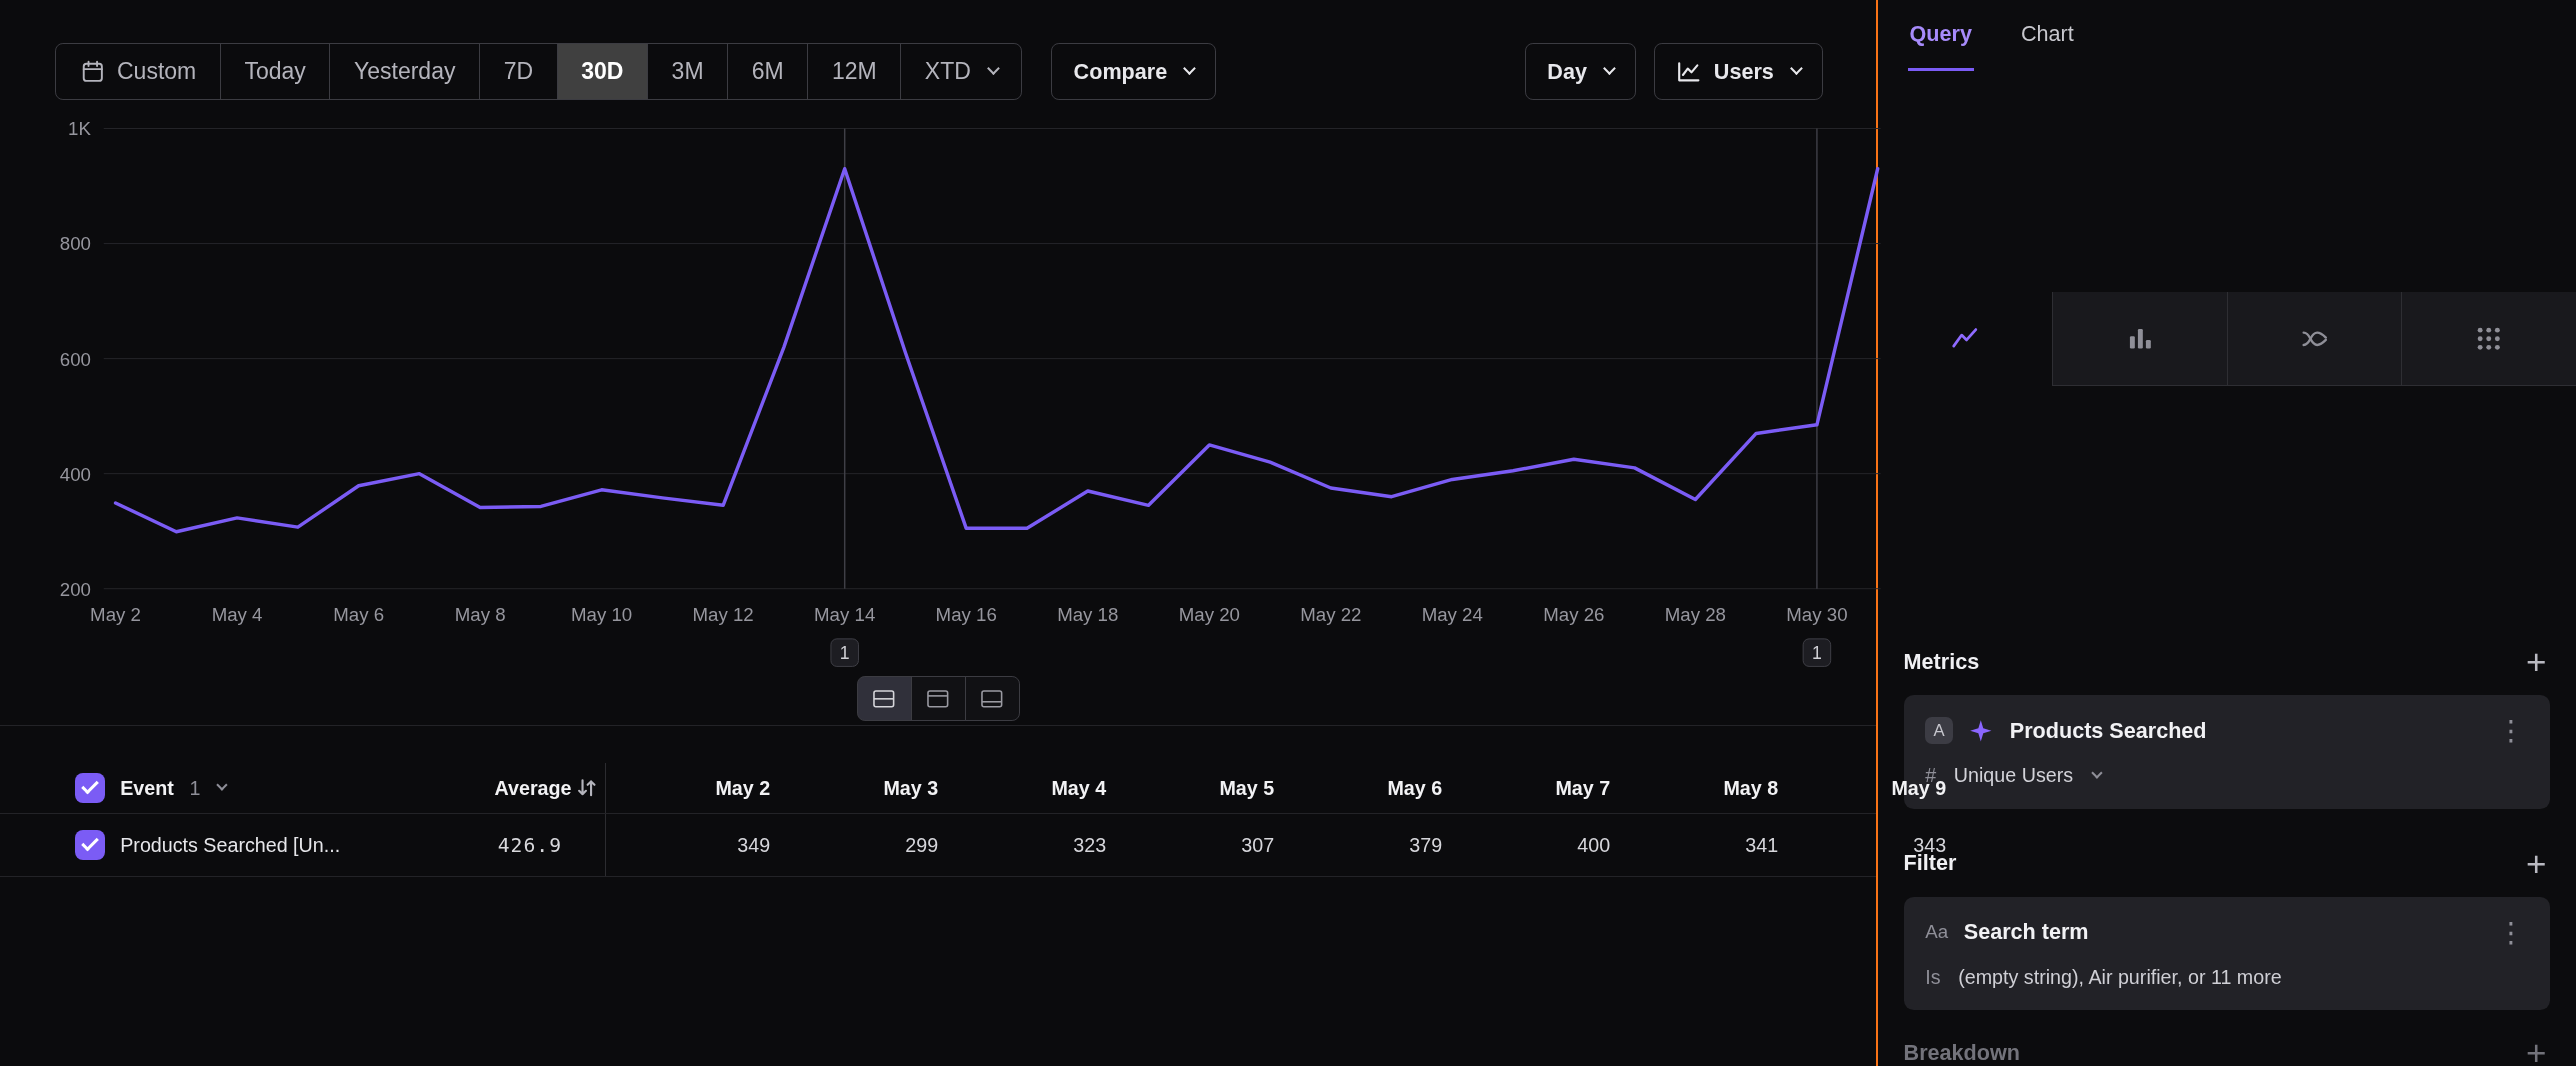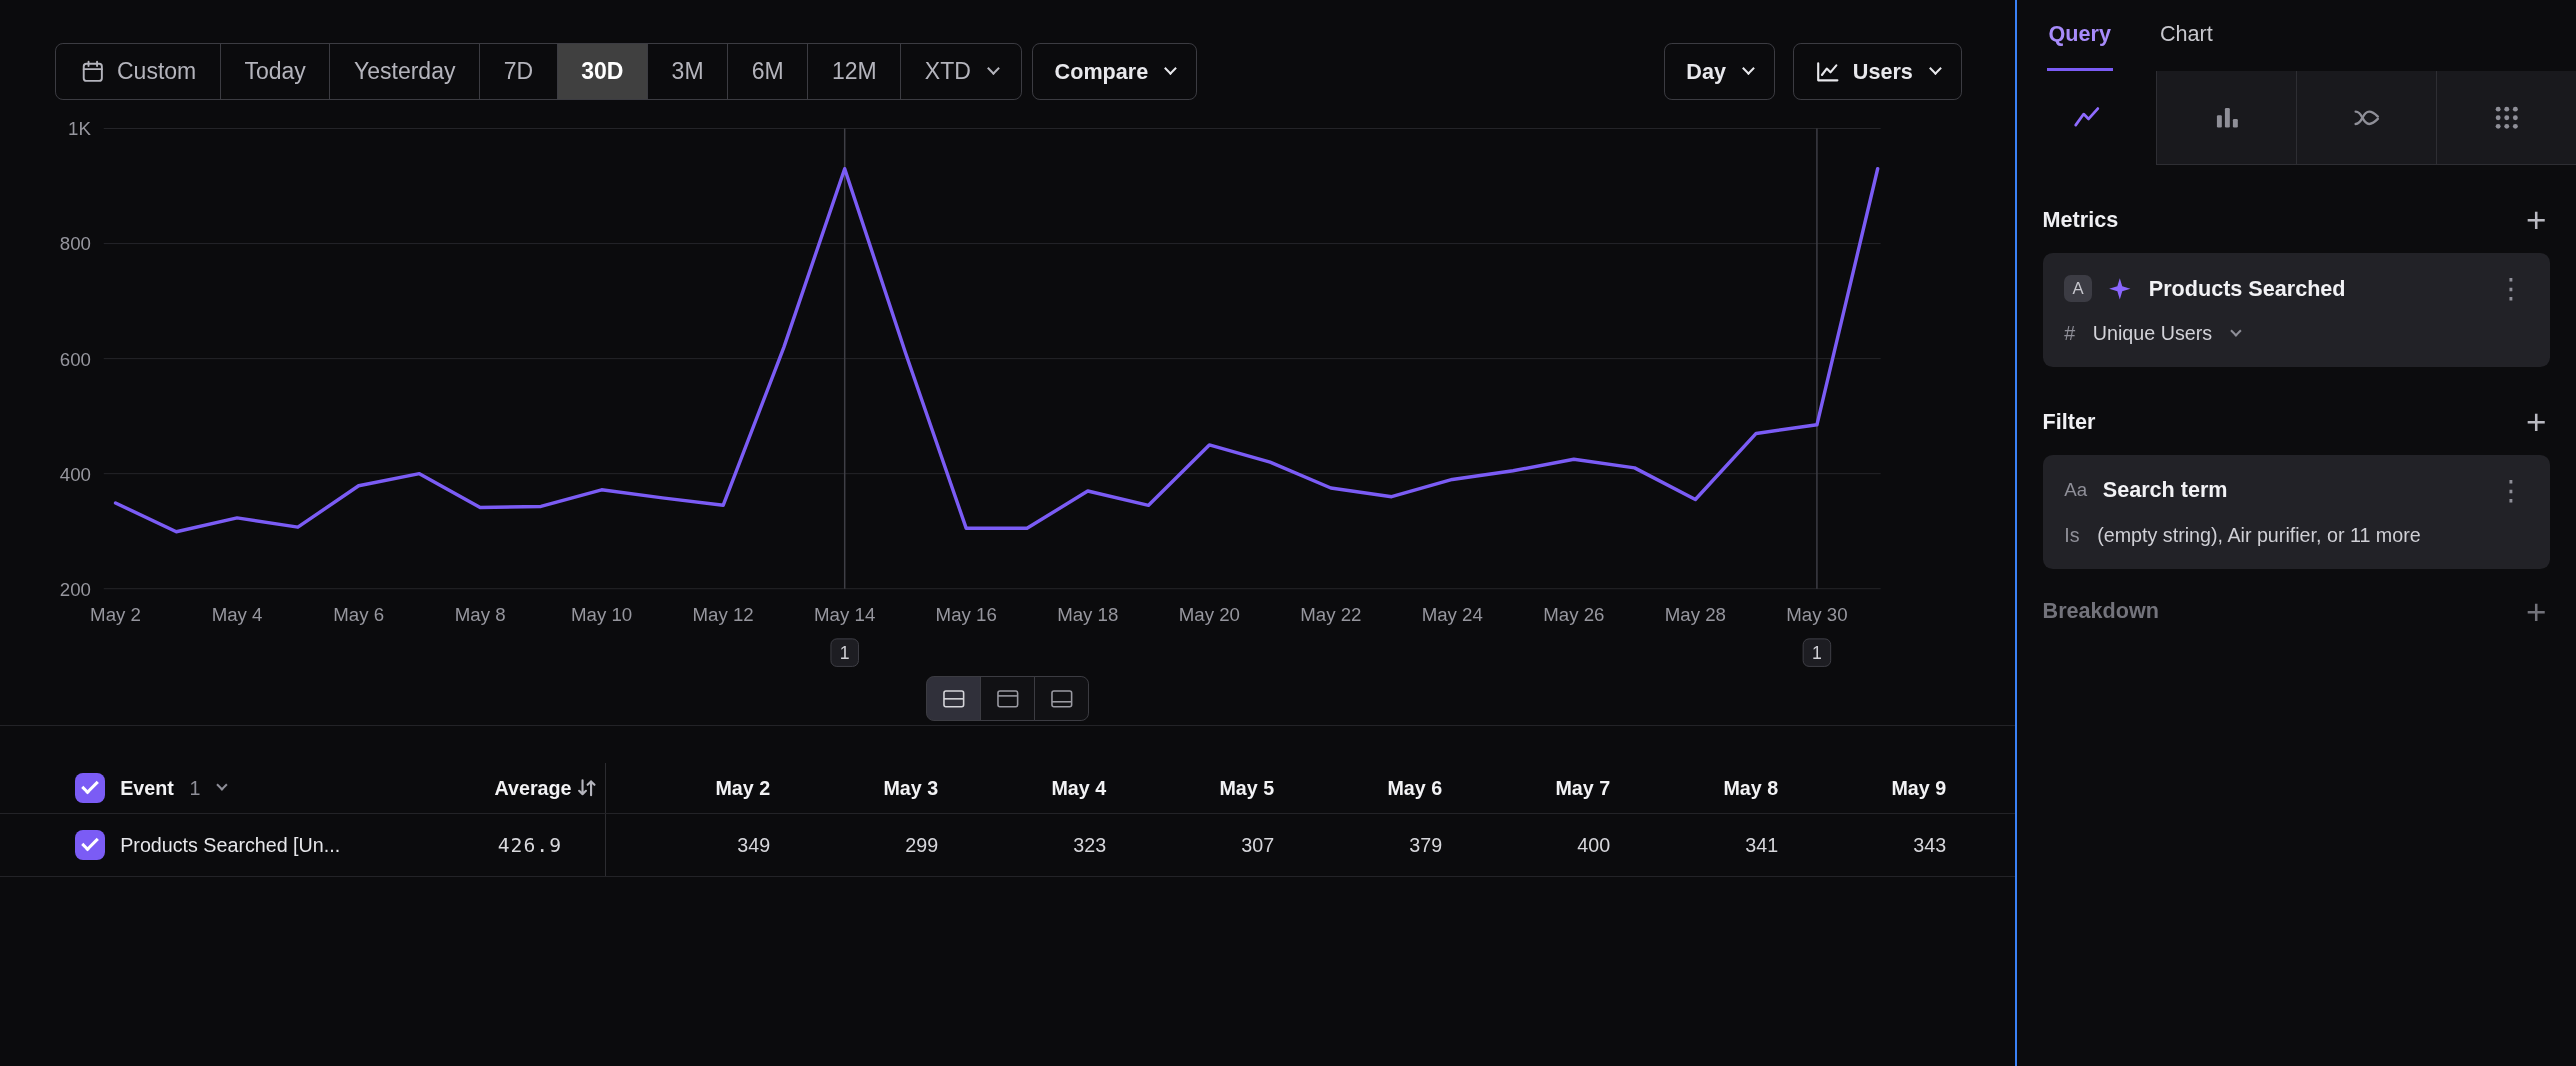--- a/index.html
+++ b/index.html
@@ -13,21 +13,21 @@
   .app { display:flex; width:2576px; height:1067px; }
   .main { flex:1; min-width:0; position:relative; }
 
   
   .toolbar { display:flex; align-items:center; margin:43px 53px 0 55px; }
   .range-group { display:flex; align-items:stretch; height:57px; border:1px solid #3c3c42; border-radius:7.9px; overflow:hidden; }
   .range-item { display:flex; align-items:center; gap:11.8px; padding:0 23.6px; font-size:23px; color:#b4b4bc; border-right:1px solid #3c3c42; cursor:pointer; white-space:nowrap; }
   .range-item:last-child { border-right:none; }
   .range-item.active { background:#404040; color:#ffffff; font-weight:600; }
   .btn { display:flex; align-items:center; gap:11.8px; height:57px; padding:0 21.6px; border:1px solid #3c3c42; border-radius:7.9px; background:transparent; color:#e8e8ec; font-size:21.6px; font-weight:600; cursor:pointer; white-space:nowrap; }
-  .btn.compare { margin-left:10px; }
+  .btn.compare { margin-left:29px; }
   .btn + .btn { margin-left:17.7px; }
   .spacer { flex:1; }
   .chev { display:inline-block; width:8.9px; height:8.9px; border-right:2px solid currentColor; border-bottom:2px solid currentColor; transform:rotate(45deg); margin-top:-5.9px; margin-left:5.9px; flex:none; }
   .chev.small { width:7.9px; height:7.9px; margin-left:2px; }
 
   
   .chart-block { border-bottom:1px solid #232327; padding-bottom:3.9px; }
   .legend { display:flex; align-items:center; justify-content:center; gap:13.8px; margin-top:45px; height:27.6px; cursor:pointer; }
   .legend-swatch { width:17.7px; height:17.7px; border-radius:4.9px; background:#7b5cf5; }
   .legend-label { color:#d6d6db; font-size:19.7px; }
@@ -52,21 +52,21 @@
   .avg-cell.head { font-weight:700; color:#f2f2f4; padding-right:5.9px; }
   .avg-cell.body { padding-right:43px; }
   .mono { font-family:"DejaVu Sans Mono",monospace; color:#d8d8dc; font-size:19.7px; letter-spacing:1px; }
   .cols { display:flex; align-items:stretch; }
   .col { width:168px; display:flex; align-items:center; justify-content:flex-end; padding-right:3.9px; font-weight:700; color:#f2f2f4; }
   .col.val { font-weight:400; color:#d6d6db; }
   .checkbox { width:29.5px; height:29.5px; border-radius:7.9px; background:#7b5cf5; position:relative; display:inline-block; flex:none; cursor:pointer; }
   .checkbox::after { content:""; position:absolute; left:6.9px; top:7.9px; width:12.8px; height:5.9px; border-left:3px solid #fff; border-bottom:3px solid #fff; transform:rotate(-45deg); }
 
   
-  .sidebar { width:561px; flex:none; border-left:2px solid #3b82f6; display:flex; flex-direction:column; background:#0c0c0e; }
+  .sidebar { width:700px; flex:none; border-left:2px solid #f97316; display:flex; flex-direction:column; background:#0c0c0e;justify-content:space-between; }
   .side-tabs { display:flex; gap:45px; padding-left:29.5px; height:71px; flex:none; align-items:stretch; }
   .side-tab { display:flex; align-items:center; font-size:21.6px; color:#c7c7cd; border-bottom:3.9px solid transparent; padding:0 2px; cursor:pointer; }
   .side-tab.active { color:#a78bfa; border-bottom-color:#7b5cf5; font-weight:600; }
   .icon-tabs { display:flex; height:94px; flex:none; }
   .icon-tab { flex:1; display:flex; align-items:center; justify-content:center; background:#19191d; border-bottom:1px solid #2e2e33; border-left:1px solid #2e2e33; cursor:pointer; }
   .icon-tab:first-child { border-left:none; }
   .icon-tab.active { background:transparent; border-bottom-color:transparent; }
   .side-content { padding:0 25.6px; }
   .section-head { display:flex; align-items:center; justify-content:space-between; margin-top:41px; }
   .section-title { font-size:21.6px; font-weight:700; color:#f0f0f3; }

